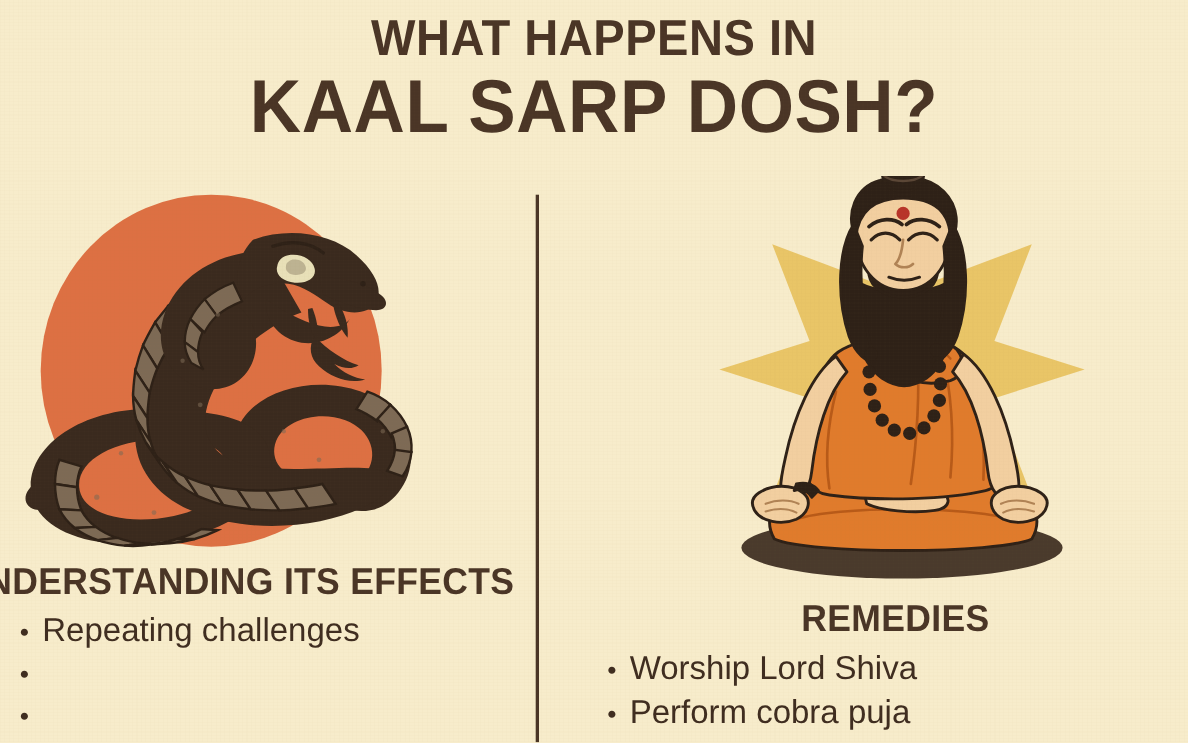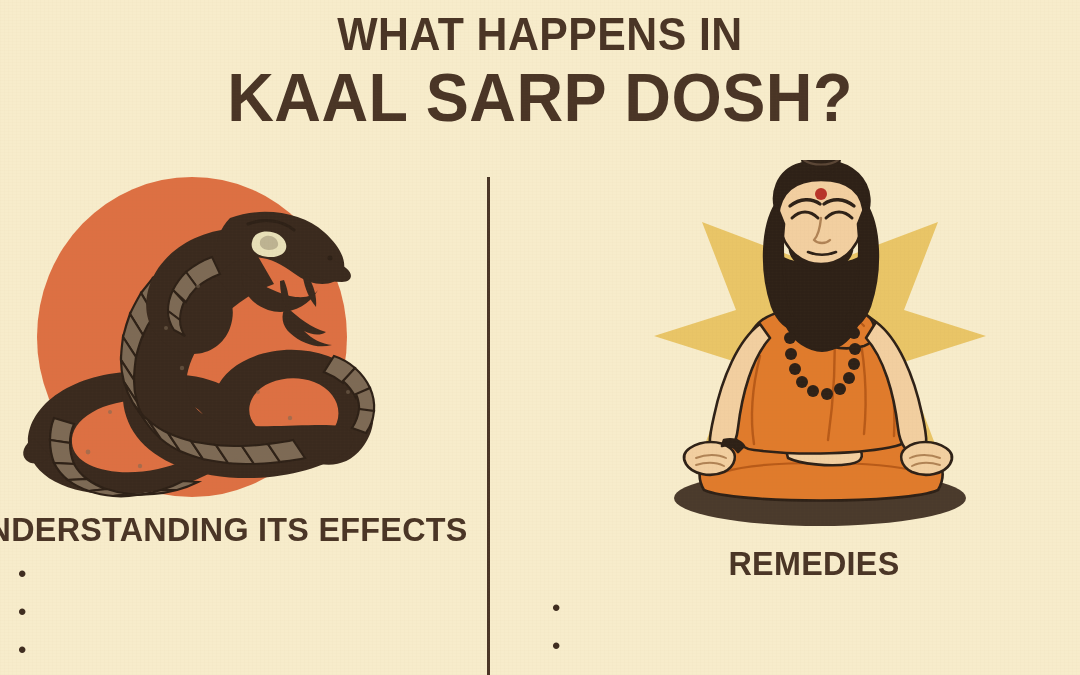--- a/index.html
+++ b/index.html
@@ -254,20 +254,21 @@
             <circle cx="268" cy="232" r="2"></circle>
         </g>
       </svg>
     </div>
 
     <div id="effects-heading" class="section-heading">UNDERSTANDING ITS EFFECTS</div>
 
     <ul id="effects-list" class="bullet-list">
       <li>
         <span class="bullet-dot">•</span>
+        <span>Repeating challenges</span>
       </li>
       <li>
         <span class="bullet-dot">•</span>
       </li>
       <li>
         <span class="bullet-dot">•</span>
       </li>
     </ul>
   </div>
 
@@ -386,21 +387,23 @@
           </g>
         </g>
       </svg>
     </div>
 
     <div id="remedies-heading" class="section-heading">REMEDIES</div>
 
     <ul id="remedies-list" class="bullet-list">
       <li>
         <span class="bullet-dot">•</span>
+        <span>Worship Lord Shiva</span>
       </li>
       <li>
         <span class="bullet-dot">•</span>
+        <span>Perform cobra puja</span>
       </li>
     </ul>
   </div>
 
   <div id="paper-grain"></div>
 </div>
 
 </body></html>

